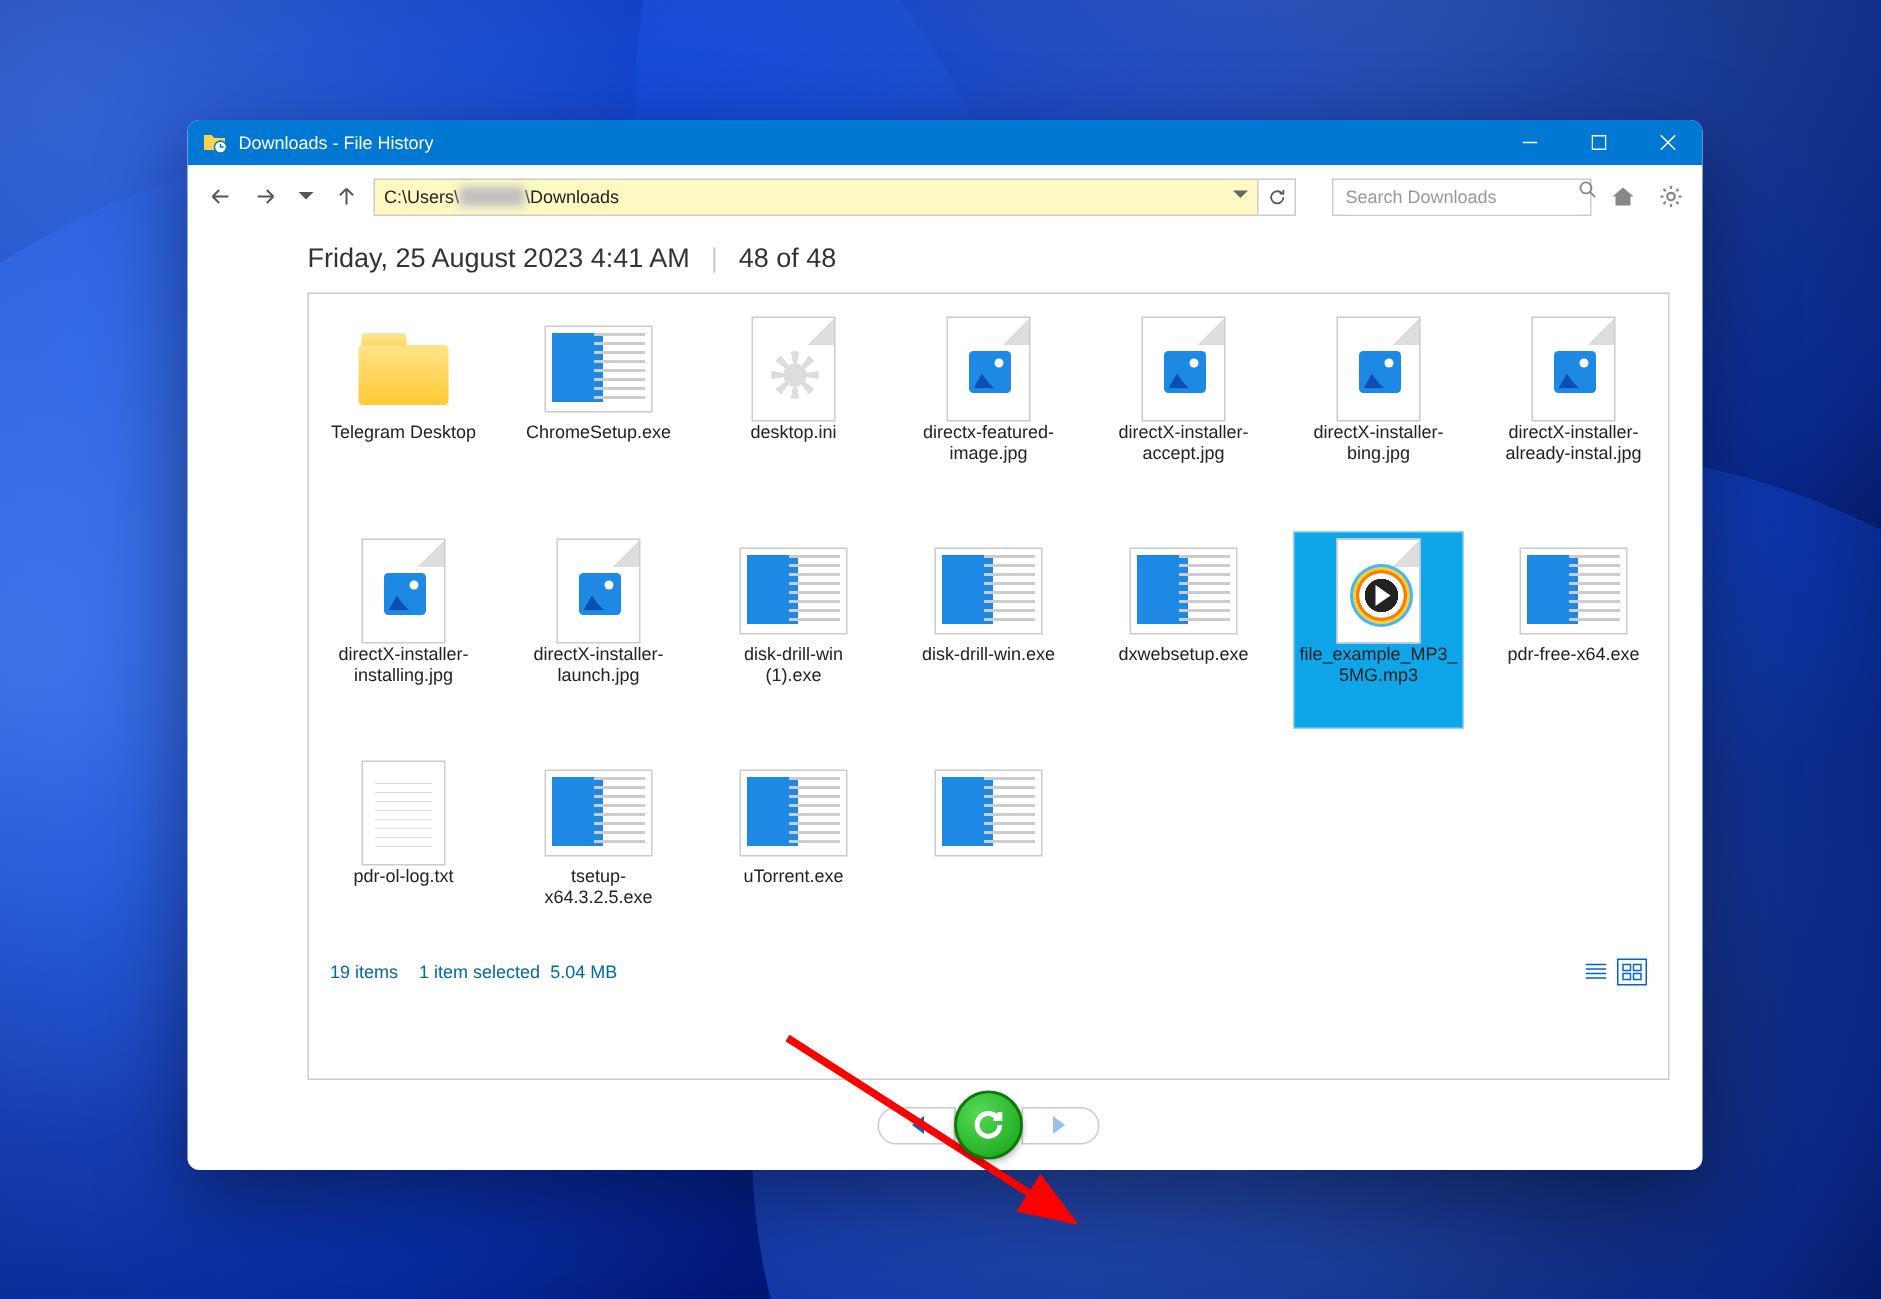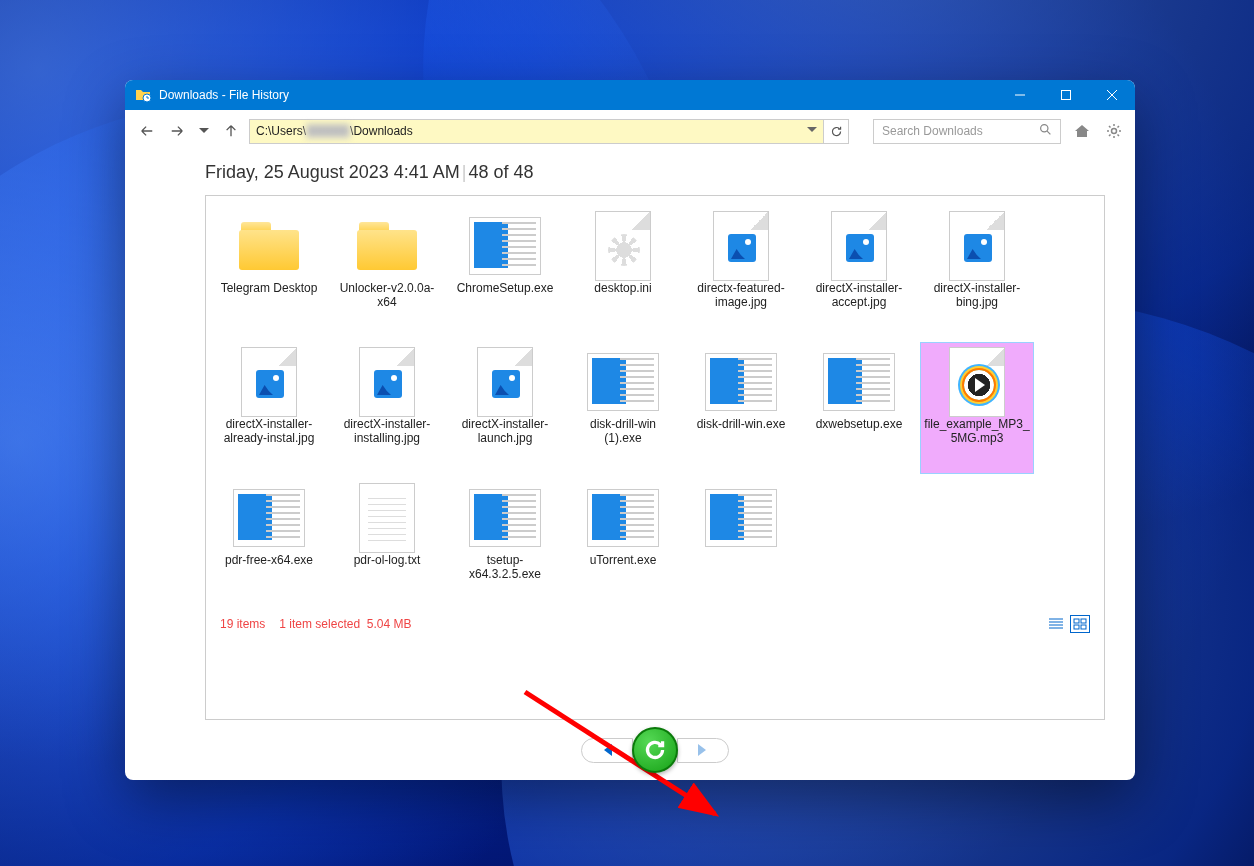--- a/index.html
+++ b/index.html
@@ -31,37 +31,37 @@
 .toolbar {
   height: 42px; display: flex; align-items: center; padding: 0 10px; gap: 6px; flex-shrink: 0;
 }
 .nav-arrow { width: 24px; height: 24px; display: flex; align-items: center; justify-content: center; color: #555; border-radius: 3px; }
 .nav-arrow.sm { width: 18px; height: 18px; }
 .addr-wrap { flex: 1; display: flex; align-items: center; }
 .address-bar { flex: 1; height: 25px; border: 1px solid #ccc; display: flex; align-items: center; padding: 0 6px; background: #fef9c3; position: relative; font-size: 12px; color: #222; }
 .address-bar .blur { filter: blur(3px); background: #ccc; color: #999; padding: 0 2px; }
 .address-bar .dd { margin-left: auto; color: #666; }
 .refresh-btn { width: 25px; height: 25px; border: 1px solid #ccc; border-left: none; display: flex; align-items: center; justify-content: center; color: #555; }
-.searchbox { width: 188px; height: 25px; border: 1px solid #ccc; display: flex; align-items: center; padding: 0 8px; margin-left: 18px; color: #888; }
+.searchbox { width: 173px; height: 25px; border: 1px solid #ccc; display: flex; padding: 0 8px; margin-left: 18px; color: #888; }
 .searchbox input { border: none; outline: none; flex: 1; font-size: 12px; font-family: inherit; color: #333; }
 .searchbox input::placeholder { color: #999; }
 .searchbox .sicon { color: #888; }
 .tool-icon { width: 22px; height: 22px; display: flex; align-items: center; justify-content: center; color: #888; margin-left: 4px; }
 .body { flex: 1; display: flex; overflow: hidden; }
 .left-gutter { width: 50px; flex-shrink: 0; display: flex; align-items: center; justify-content: center; }
 .main { flex: 1; padding: 8px 30px 0 30px; display: flex; flex-direction: column; }
-.header-line { font-size: 18px; color: #333; margin: 2px 0 12px 0; display: flex; align-items: center; gap: 2px; }
+.header-line { font-size: 18px; color: #333; margin: 2px 0 12px 0; display: flex; align-items: center; gap: 14px; }
 .header-line .sep { color: #ccc; }
 .panel {
   flex: 1; border: 1px solid #ccc; background: #fff; display: flex; flex-direction: column;
   padding: 10px 6px 0 6px; overflow: hidden;
 }
-.grid { display: grid; grid-template-columns: repeat(7, 114px); grid-auto-rows: 132px; gap: 4px; align-content: start; }
+.grid { display: grid; grid-template-columns: repeat(7, 114px); grid-auto-rows: 132px; gap: 16px; align-content: start; }
 .item { display: flex; flex-direction: column; align-items: center; padding-top: 8px; border: 1px solid transparent; }
-.item.selected { background: #f0abfc; border: 1px solid #99d1ff; }
+.item.selected { background: #0ea5e9; border: 1px solid #99d1ff; }
 .thumb { width: 72px; height: 62px; display: flex; align-items: center; justify-content: center; position: relative; }
 .item .label { font-size: 12px; color: #222; text-align: center; line-height: 14px; margin-top: 4px; max-width: 106px; word-break: break-word; }
 
 
 .folder-ico { width: 64px; height: 52px; position: relative; }
 .folder-ico::before { content: ""; position: absolute; width: 30px; height: 10px; background: linear-gradient(#ffe699, #ffd24d); top: 2px; left: 4px; border-radius: 3px 3px 0 0; }
 .folder-ico::after { content: ""; position: absolute; width: 60px; height: 40px; background: linear-gradient(#ffe38a, #ffc933); top: 10px; left: 2px; border-radius: 3px; }
 
 
 .exe-ico { width: 80px; height: 58px; border: 1px solid #ccc; background: #fff; position: relative; }
@@ -82,21 +82,21 @@
   #ddd 80deg 100deg, transparent 100deg 125deg, #ddd 125deg 145deg, transparent 145deg 170deg,
   #ddd 170deg 190deg, transparent 190deg 215deg, #ddd 215deg 235deg, transparent 235deg 260deg,
   #ddd 260deg 280deg, transparent 280deg 305deg, #ddd 305deg 325deg, transparent 325deg 350deg, #ddd 350deg);
   border-radius: 50%; -webkit-mask: radial-gradient(transparent 30%, #000 31%);
 }
 .page .txtlines { position: absolute; left: 8px; top: 14px; right: 8px; bottom: 8px;
   background: repeating-linear-gradient(#ddd 0 1px, transparent 1px 6px); }
 .page .play { position: absolute; left: 14px; top: 22px; width: 30px; height: 30px; border-radius: 50%; background: radial-gradient(circle at 50% 50%, #222 0 52%, #fff 53% 58%, transparent 59%); box-shadow: 0 0 0 2px #ff7a00, 0 0 0 4px #ffcf33, 0 0 0 6px #3fb4ff; }
 .page .play::after { content: ""; position: absolute; left: 11px; top: 8px; border-left: 10px solid #fff; border-top: 7px solid transparent; border-bottom: 7px solid transparent; }
 
-.status { height: 26px; display: flex; align-items: center; padding: 0 8px; font-size: 12px; color: #ef4444; border-top: 1px solid transparent; gap: 14px; }
+.status { height: 26px; display: flex; align-items: center; padding: 0 8px; font-size: 12px; color: #0369a1; border-top: 1px solid transparent; gap: 14px; }
 .status .right-icons { margin-left: auto; display: flex; gap: 4px; }
 .view-btn { width: 20px; height: 18px; display: flex; align-items: center; justify-content: center; color: #0066cc; }
 .view-btn.active { border: 1px solid #0066cc; }
 
 .controls { height: 60px; display: flex; align-items: center; justify-content: center; gap: 0; flex-shrink: 0; }
 .pill { width: 52px; height: 25px; border: 1px solid #ccc; background: #fff; display: flex; align-items: center; justify-content: center; color: #0066cc; }
 .pill.left { border-radius: 14px 0 0 14px; }
 .pill.right { border-radius: 0 14px 14px 0; }
 .restore-btn { width: 46px; height: 46px; border-radius: 50%; background: radial-gradient(circle at 35% 30%, #55d955, #16a116); border: 2px solid #0b7a0b; display: flex; align-items: center; justify-content: center; color: #fff; margin: 0 -1px; z-index: 2; box-shadow: 0 2px 4px rgba(0,0,0,0.3); }
 .arrow-annot { position: absolute; pointer-events: none; }
@@ -209,26 +209,20 @@
         <div class="panel">
           <div class="grid" id="grid">
               <div class="item">
                 <div class="thumb">
                   <div class="folder-ico"></div>
                 </div>
                 <div class="label">Telegram Desktop</div>
               </div>
               <div class="item">
                 <div class="thumb">
-                  <div class="folder-ico"></div>
-                </div>
-                <div class="label">Unlocker-v2.0.0a-x64</div>
-              </div>
-              <div class="item">
-                <div class="thumb">
                   <div class="exe-ico"></div>
                 </div>
                 <div class="label">ChromeSetup.exe</div>
               </div>
               <div class="item">
                 <div class="thumb">
                   <div class="page">
                     <div class="fold"></div>
                     <div class="gear"></div>
                   </div>

